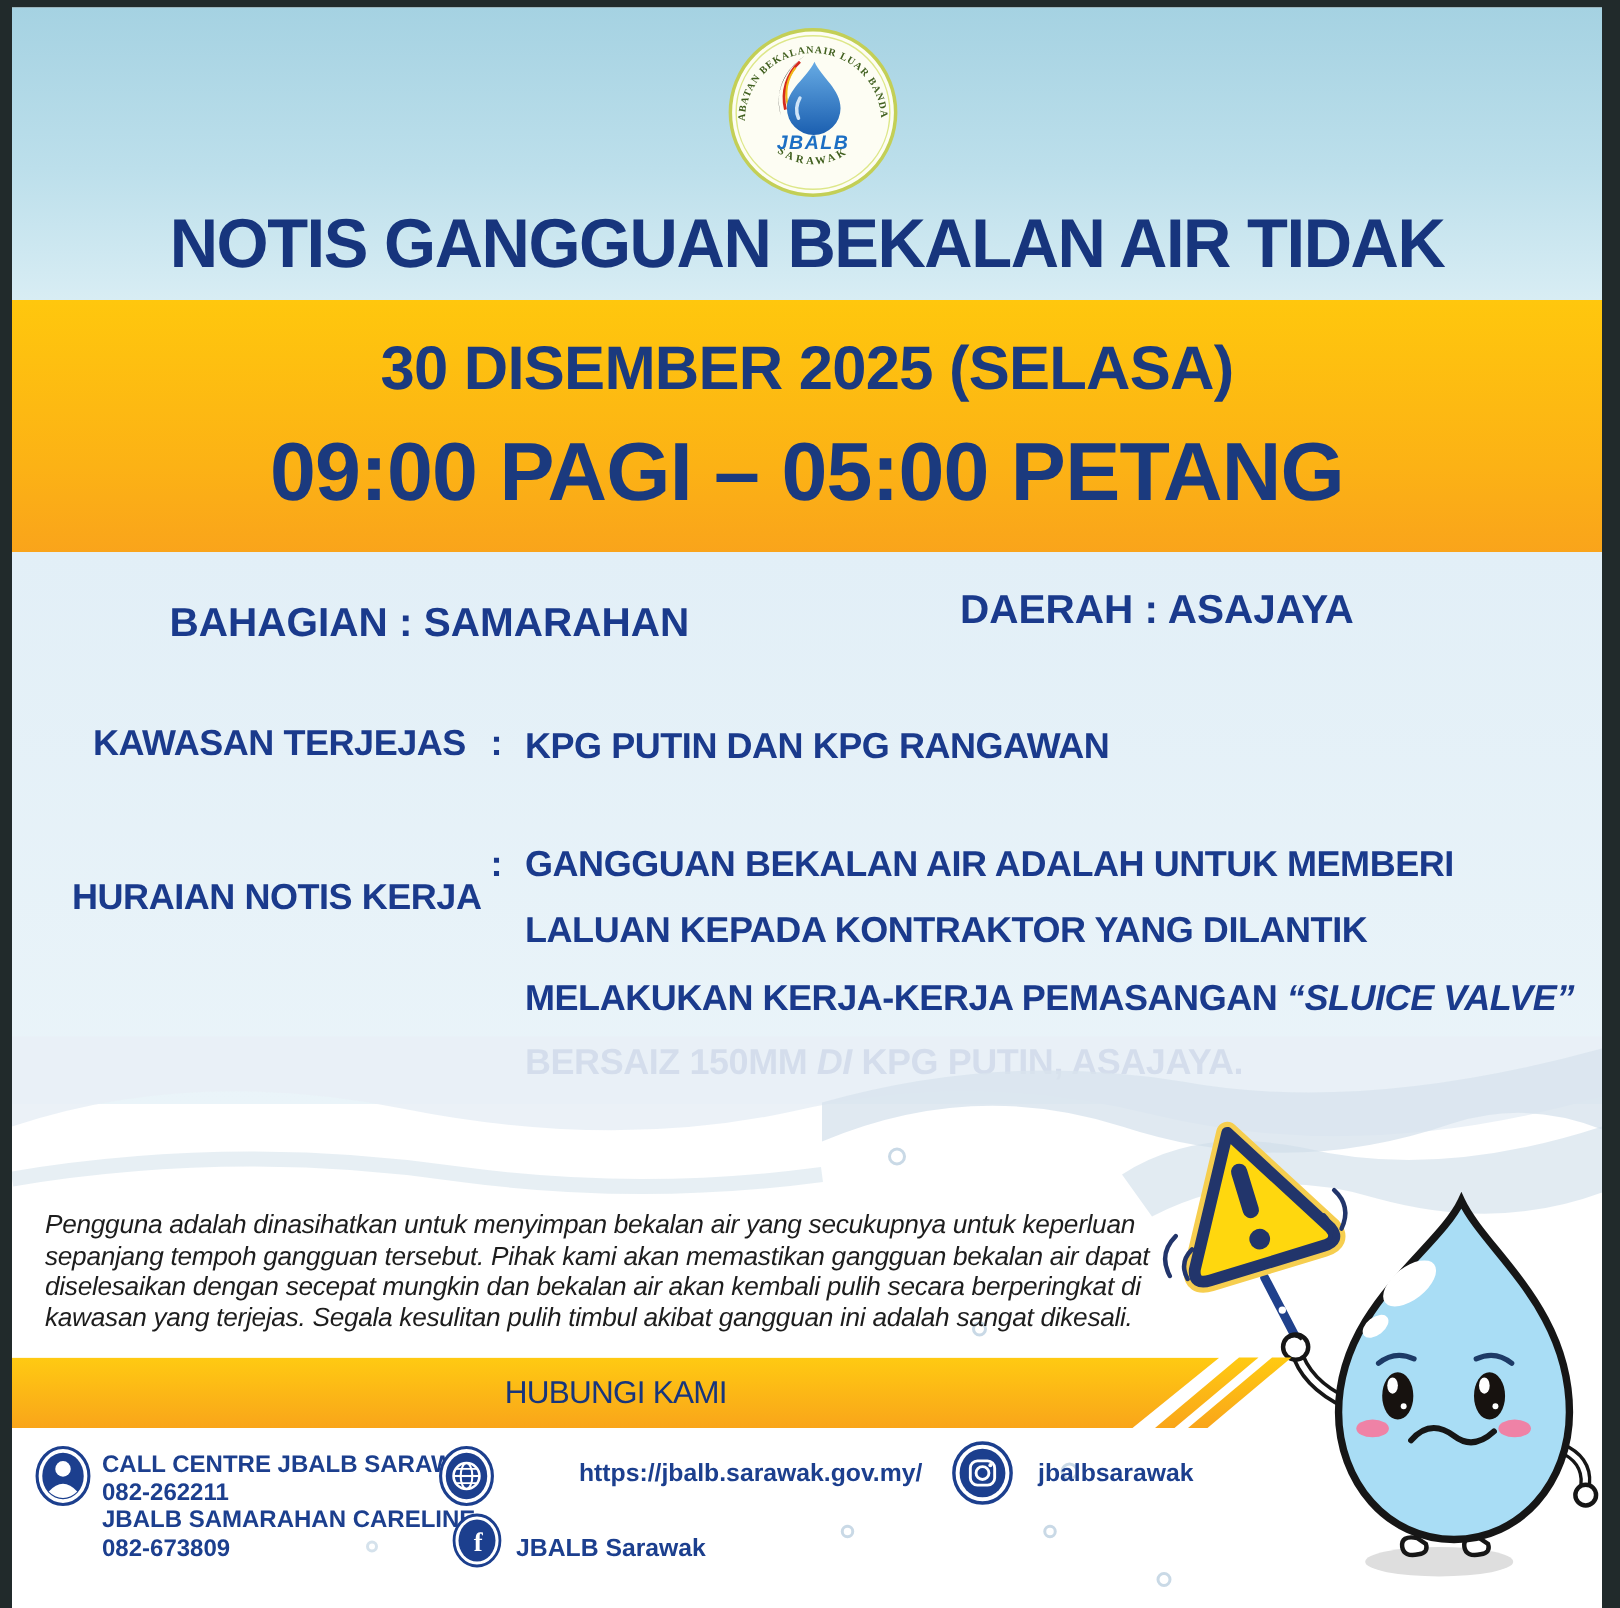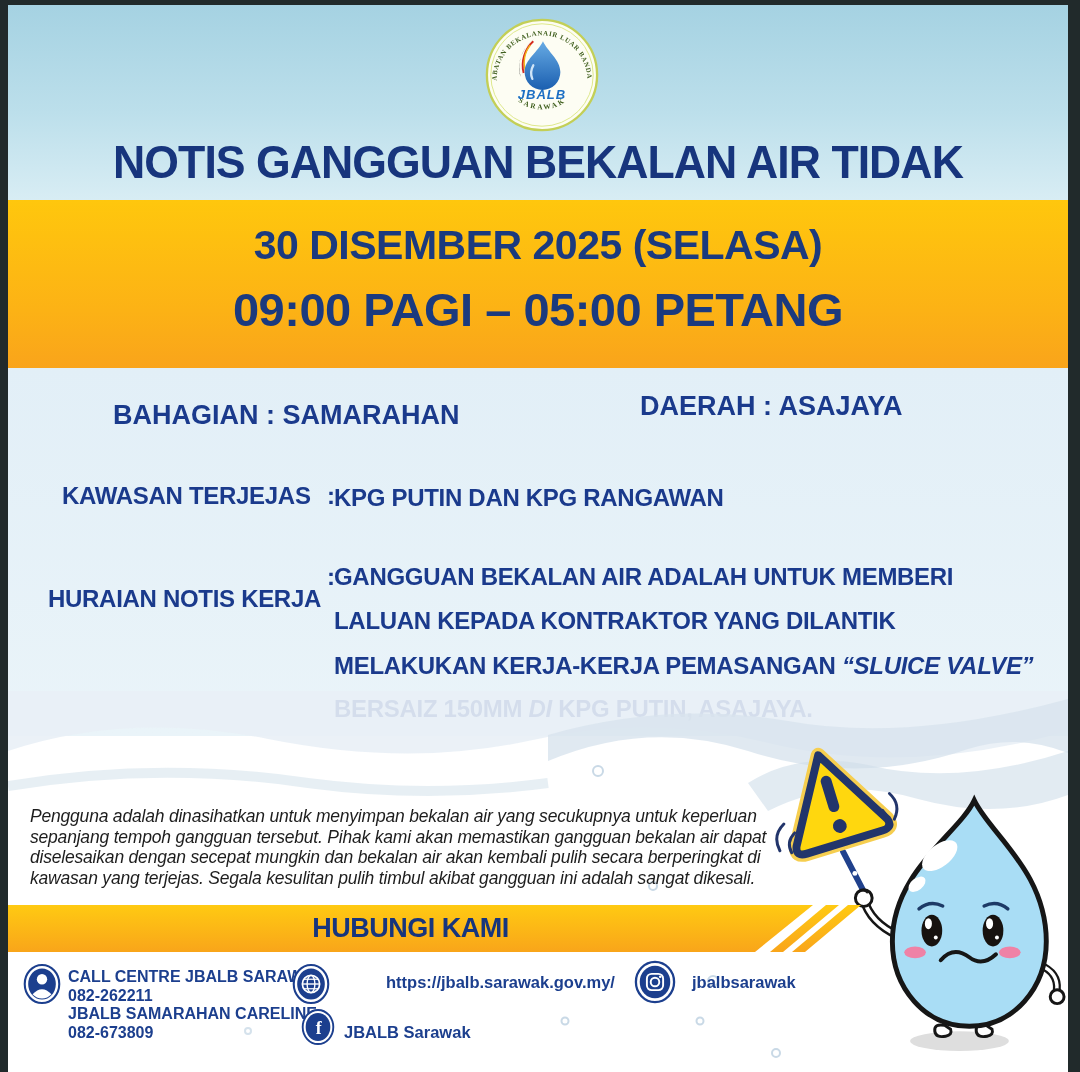--- a/index.html
+++ b/index.html
@@ -13,44 +13,44 @@
   .logo{position:absolute;left:476px;top:12px;width:116px;height:116px;}
   .title{position:absolute;left:0;top:130px;width:1060px;text-align:center;
          font-size:46px;font-weight:bold;letter-spacing:-1px;color:#17357d;
          transform:scaleX(0.97);}
 
   
   .sched{position:absolute;left:0;top:195px;width:1060px;height:201px;
          background:linear-gradient(180deg,#ffc70d 0%,#fcb215 55%,#f89c1e 100%);
          text-align:center;color:#1b3a7e;font-weight:bold;}
   .sched .line1{position:absolute;top:22px;width:100%;font-size:41px;letter-spacing:-0.5px;}
-  .sched .line2{position:absolute;top:82px;width:100%;font-size:47px;letter-spacing:-0.5px;}
+  .sched .line2{position:absolute;top:82px;width:100%;font-size:55px;letter-spacing:-0.5px;}
 
   
   .details{position:absolute;left:0;top:363px;width:1060px;height:368px;
            background:linear-gradient(180deg,#e2eff7 0%,#eaf4f9 100%);
            color:#1a3a8c;font-weight:bold;text-align:center;}
   .bahagian{position:absolute;left:105px;top:32px;font-size:27px;}
   .daerah{position:absolute;left:632px;top:23px;font-size:27px;}
   .lbl{position:absolute;font-size:24px;letter-spacing:-0.3px;}
   .colon{position:absolute;left:319px;font-size:24px;}
-  .val{position:absolute;left:326px;font-size:24px;letter-spacing:-0.3px;white-space:pre-wrap;}
+  .val{position:absolute;left:342px;font-size:24px;letter-spacing:-0.3px;white-space:pre-wrap;}
   .it{font-style:italic;}
 
   
   .bottom{position:absolute;left:0;top:731px;width:1060px;height:336px;background:#fff;}
   .splash{position:absolute;left:0;top:-45px;width:1060px;height:381px;z-index:0;}
   .advisory{position:absolute;left:22px;top:70px;width:745px;z-index:2;
             font-style:italic;font-size:17.5px;line-height:20.5px;color:#1d1d1d;
             letter-spacing:-0.2px;}
   .hubungi{position:absolute;left:0;top:169px;width:805px;height:47px;z-index:2;
            background:linear-gradient(180deg,#ffca12 0%,#f9a51a 100%);
            clip-path:polygon(0 0,100% 0,calc(100% - 58px) 100%,0 100%);
            display:flex;align-items:center;justify-content:center;}
-  .hubungi span{font-size:27px;font-weight:bold;color:#17357d;letter-spacing:-0.5px;
+  .hubungi span{font-size:21px;font-weight:normal;color:#17357d;letter-spacing:-0.5px;
                 }
   .stripe{position:absolute;top:169px;width:13px;height:47px;z-index:2;
           background:linear-gradient(180deg,#ffca12,#f9a51a);transform:skewX(-50deg);}
   .stripe.s1{left:790px;} .stripe.s2{left:812px;}
 
   .contact-text{color:#1c3f8e;font-weight:bold;}
   .c-col1{position:absolute;left:60px;top:232px;font-size:16px;line-height:18.5px;z-index:2;}
   .c-icon{position:absolute;z-index:2;}
   .i-person{left:15px;top:226px;width:38px;height:44px;}
   .i-globe{left:284px;top:226px;width:38px;height:44px;}

